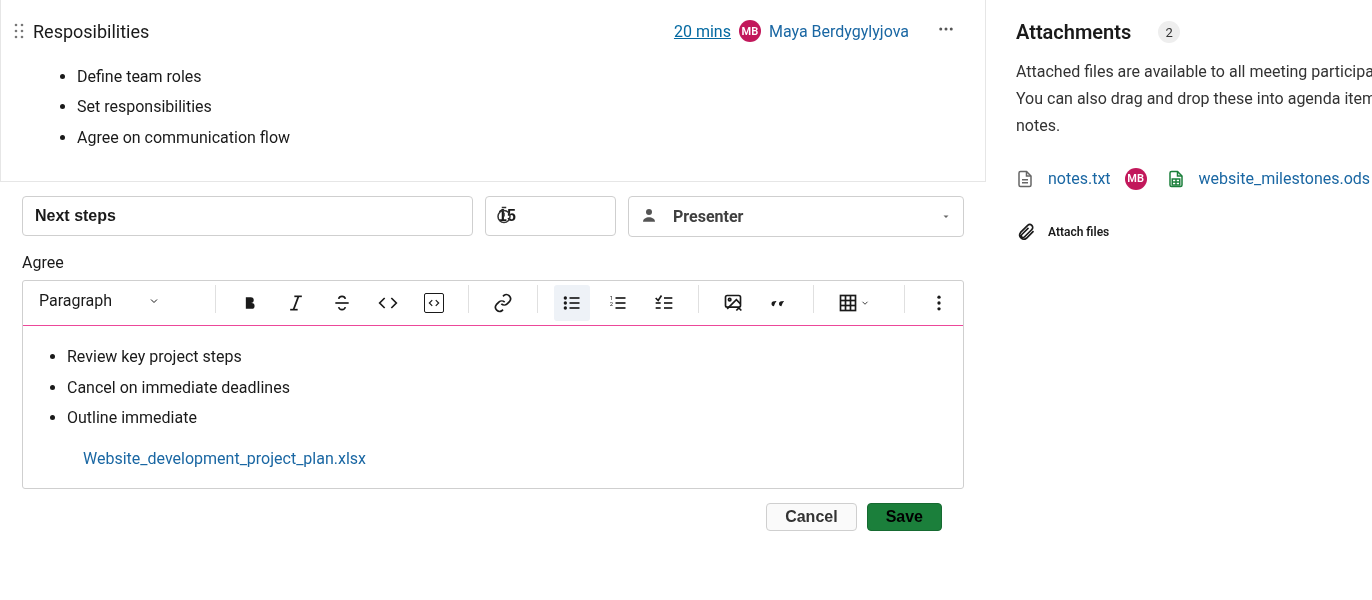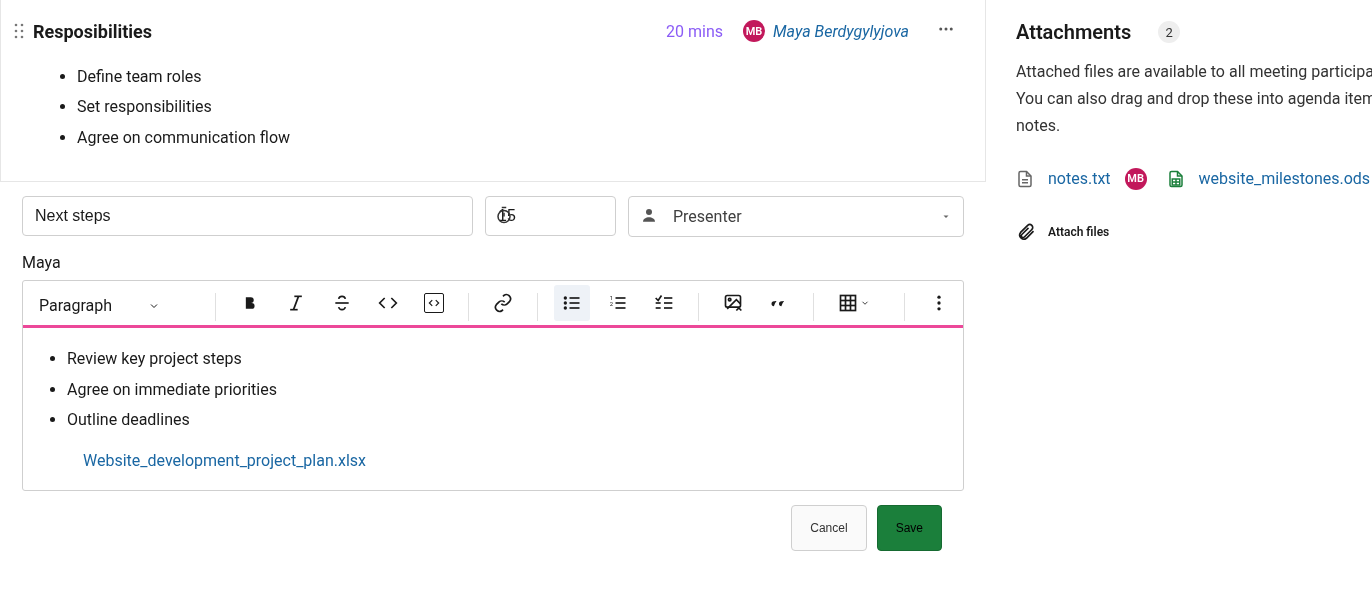--- a/index.html
+++ b/index.html
@@ -38,47 +38,47 @@
     color: #777;
     display: flex;
     align-items: center;
     justify-content: center;
     cursor: grab;
     flex-shrink: 0;
     margin-left: -10px;
   }
   .drag-handle svg { width: 10px; height: 16px; }
   .agenda-title {
-    font-weight: 700;
+    font-weight: 400;
     font-size: 18px;
     flex: 1;
   }
   .duration {
-    color: #8b5cf6;
-    font-size: 16px;
-    margin-right:12px;
+    color: #0369a1;
+    font-size: 16px;
+    margin-right:0;
+    text-decoration:underline;
   }
   .avatar {
     width: 22px;
     height: 22px;
     border-radius: 50%;
     background: #c2185b;
     color: #fff;
     font-size: 11px;
     font-weight: 600;
     display: flex;
     align-items: center;
     justify-content: center;
     flex-shrink: 0;
   }
   .presenter-link {
     color: #1a67a3;
     font-size: 16px;
     text-decoration: none;
-    font-style: italic;
   }
   .kebab {
     color: #555;
     padding: 4px 8px;
     cursor: pointer;
     margin-left: 12px;
   }
   .kebab svg { width: 18px; height: 18px; }
   .agenda-bullets {
     margin: 16px 0 0 54px;
@@ -99,20 +99,21 @@
     margin-bottom: 16px;
   }
   .text-input {
     border: 1px solid #cfcfcf;
     border-radius: 4px;
     padding: 10px 12px;
     font-size: 16px;
     color: #1a1a1a;
     background: #fff;
     width: 100%;
+    font-weight: bold;
   }
   .title-input-wrap { flex: 0 0 451px; }
   .duration-input-wrap {
     flex: 0 0 131px;
     position: relative;
   }
   .duration-input-wrap .icon-left {
     position: absolute;
     left: 10px;
     top: 50%;
@@ -147,22 +148,22 @@
     font-size: 16px;
     margin-bottom: 8px;
     color: #1a1a1a;
   }
   .editor-box {
     border: 1px solid #cfcfcf;
     border-radius: 3px;
   }
   .toolbar {
     display: flex;
-    align-items: flex-end;
-    border-bottom: 3px solid #ec4899;
+    align-items: flex-start;
+    border-bottom: 1px solid #ec4899;
     padding: 4px 6px;
     gap: 10px;
   }
   .toolbar .fmt-select {
     display: flex;
     align-items: center;
     gap: 36px;
     padding: 6px 10px;
     cursor: pointer;
     font-size: 16px;
@@ -210,25 +211,26 @@
     font-size: 16px;
     margin-left: 44px;
   }
   .actions {
     display: flex;
     justify-content: flex-end;
     gap: 10px;
     padding: 14px 22px 0 22px;
   }
   .btn {
-    padding: 15px 18px;
+    padding: 4px 18px;
     border-radius: 4px;
-    font-size: 12px;
+    font-size: 16px;
     cursor: pointer;
     border: 1px solid transparent;
+    font-weight: bold;
   }
   .btn-secondary {
     background: #fafafa;
     border-color: #cfcfcf;
     color: #333;
   }
   .btn-primary {
     background: #1b7f3b;
     color: #000000;
     border-color: #166a31;
@@ -350,21 +352,21 @@
         </span>
         <div class="text-input">Presenter</div>
         <span class="chev">
           <svg width="12" height="12" viewBox="0 0 24 24" fill="currentColor">
               <path d="M7 10l5 5 5-5z"></path>
             </svg>
         </span>
       </div>
     </div>
 
-    <div class="notes-label">Maya</div>
+    <div class="notes-label">Agree</div>
 
     <div class="editor-box">
       <div class="toolbar">
         <div class="fmt-select">
           <span>Paragraph</span>
           <svg width="12" height="12" viewBox="0 0 24 24" fill="none" stroke="currentColor" stroke-width="2">
               <polyline points="6 9 12 15 18 9"></polyline>
             </svg>
         </div>
         <div class="sep"></div>
@@ -469,22 +471,22 @@
             <svg viewBox="0 0 24 24" fill="currentColor">
               <circle cx="12" cy="5" r="2"></circle>
               <circle cx="12" cy="12" r="2"></circle>
               <circle cx="12" cy="19" r="2"></circle>
             </svg>
           </div>
       </div>
       <div class="editor-content">
         <ul>
           <li>Review key project steps</li>
-          <li>Agree on immediate priorities</li>
-          <li>Outline deadlines</li>
+          <li>Cancel on immediate deadlines</li>
+          <li>Outline immediate</li>
         </ul>
         <a href="#" class="file-link">Website_development_project_plan.xlsx</a>
       </div>
     </div>
 
     <div class="actions">
       <button class="btn btn-secondary">Cancel</button>
       <button class="btn btn-primary">Save</button>
     </div>
   </div>

